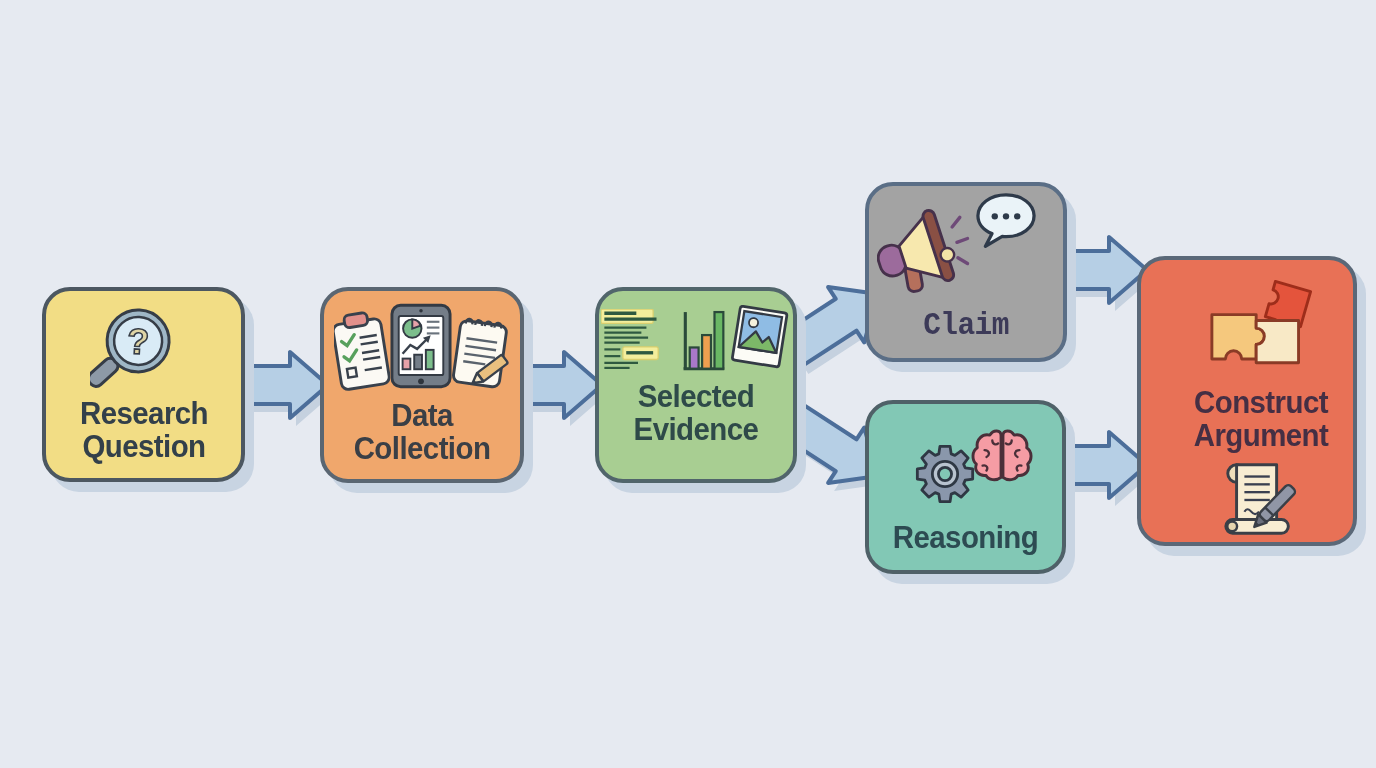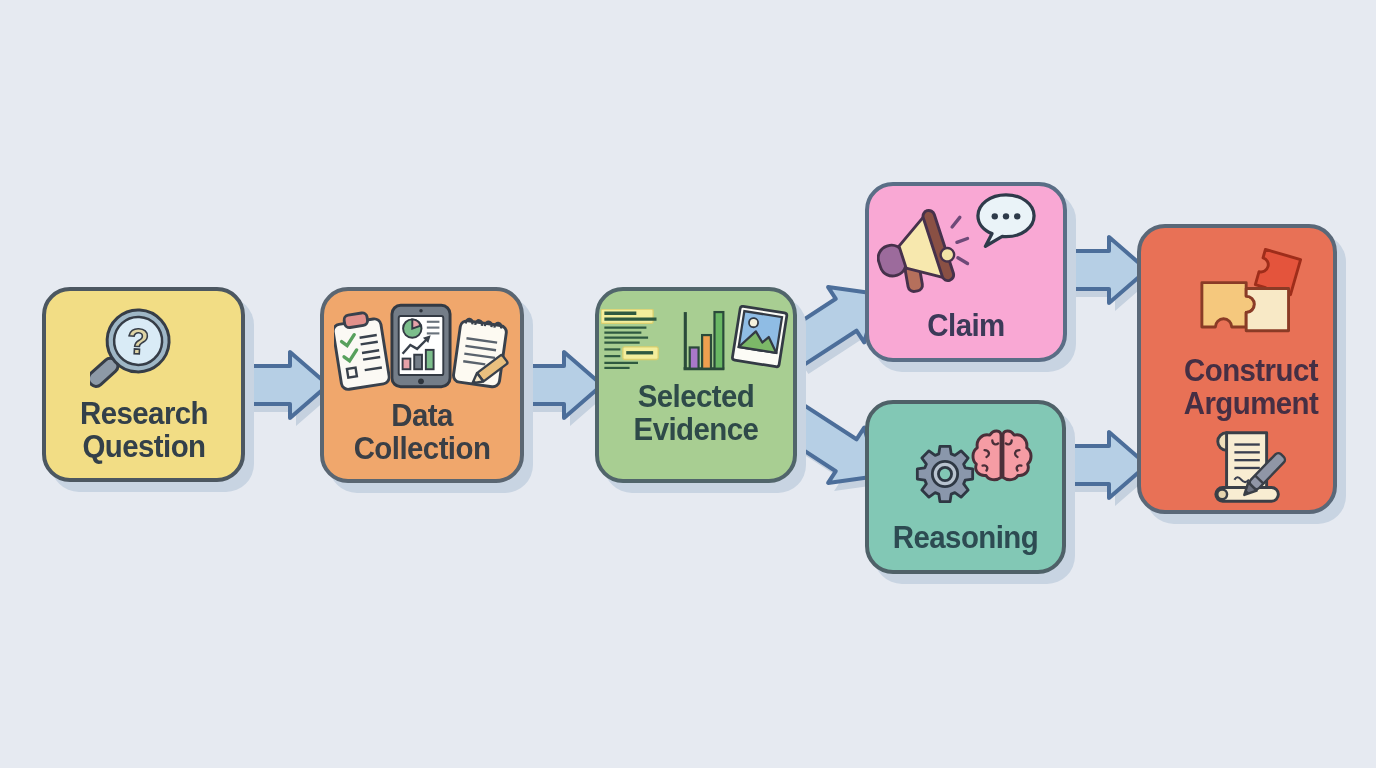--- a/index.html
+++ b/index.html
@@ -18,21 +18,21 @@
   .label{
     font-weight:bold;font-size:31px;line-height:1.08;text-align:center;
     letter-spacing:-0.6px;transform:scaleX(0.95);
   }
   
   #node-research   {left:42px;  top:287px; width:203px; height:195px; padding-top:10px;}
   #node-data       {left:320px; top:287px; width:204px; height:196px; padding-top:12px;}
   #node-evidence   {left:595px; top:287px; width:202px; height:196px; padding-top:14px;}
   #node-claim      {left:865px; top:182px; width:202px; height:180px;}
   #node-reasoning  {left:865px; top:400px; width:201px; height:174px;}
-  #node-construct  {left:1137px;top:224px; width:200px; height:290px;padding-left:28px;}
+  #node-construct  {left:1137px;top:256px; width:220px; height:290px;padding-left:28px;}
   #node-research .label{width:170px;margin-top:0px;}
   #node-data .label{width:160px;margin-top:4px;}
   #node-evidence .label{width:170px;margin-top:6px;}
   #node-claim .label, #node-reasoning .label{position:absolute;left:0;right:0;bottom:16px;}
   #node-claim .icon-area, #node-reasoning .icon-area{position:relative;width:100%;height:120px;}
   #node-claim .megaphone{position:absolute;left:8px;top:14px;}
   #node-claim .bubble{position:absolute;left:104px;top:6px;}
   #node-reasoning .gear{position:absolute;left:46px;top:40px;}
   #node-reasoning .brain{position:absolute;left:102px;top:22px;}
   #node-construct .puzzle{margin-top:20px;}
@@ -163,21 +163,21 @@
           <rect x="5" y="5" width="52" height="60" rx="3" fill="#FCFCF6" stroke="#333A44" stroke-width="3"></rect>
           <rect x="10" y="10" width="42" height="40" fill="#8FBCE4" stroke="#333A44" stroke-width="2.5"></rect>
           <circle cx="22" cy="21" r="5" fill="#F5F2DC" stroke="#333A44" stroke-width="2"></circle>
           <polygon points="10,50 26,30 35,41 41,34 52,50" fill="#7CB868" stroke="#333A44" stroke-width="2.5" stroke-linejoin="round"></polygon>
         </g>
       </svg>
     </div>
     <div class="label">Selected Evidence</div>
   </div>
 
-  <div class="node" id="node-claim" style="background: #f9a8d4; border-color: rgb(90, 110, 134); color: rgb(60, 58, 88); box-shadow: rgb(200, 212, 226) 9px 10px 0px;">
+  <div class="node" id="node-claim" style="background: #a3a3a3; border-color: rgb(90, 110, 134); color: rgb(60, 58, 88); box-shadow: rgb(200, 212, 226) 9px 10px 0px; font-family: Liberation Mono, monospace;">
     <div class="icon-area">
       <svg class="megaphone" width="104" height="104" viewBox="0 0 108 104">
         <g transform="rotate(-18 50 55)">
           <g stroke="#46314B" stroke-width="3" stroke-linejoin="round">
             <rect x="24" y="60" width="15" height="28" rx="6" fill="#B5705C" transform="rotate(8 31 74)"></rect>
             <rect x="2" y="34" width="27" height="32" rx="13" fill="#9C6B9C"></rect>
             <polygon points="27,38 62,16 62,84 27,62" fill="#F7E8AE"></polygon>
             <rect x="60" y="12" width="12" height="76" rx="6" fill="#8A5044"></rect>
           </g>
           <circle cx="72" cy="62" r="7" fill="#F2E3A6" stroke="#46314B" stroke-width="2.5"></circle>

